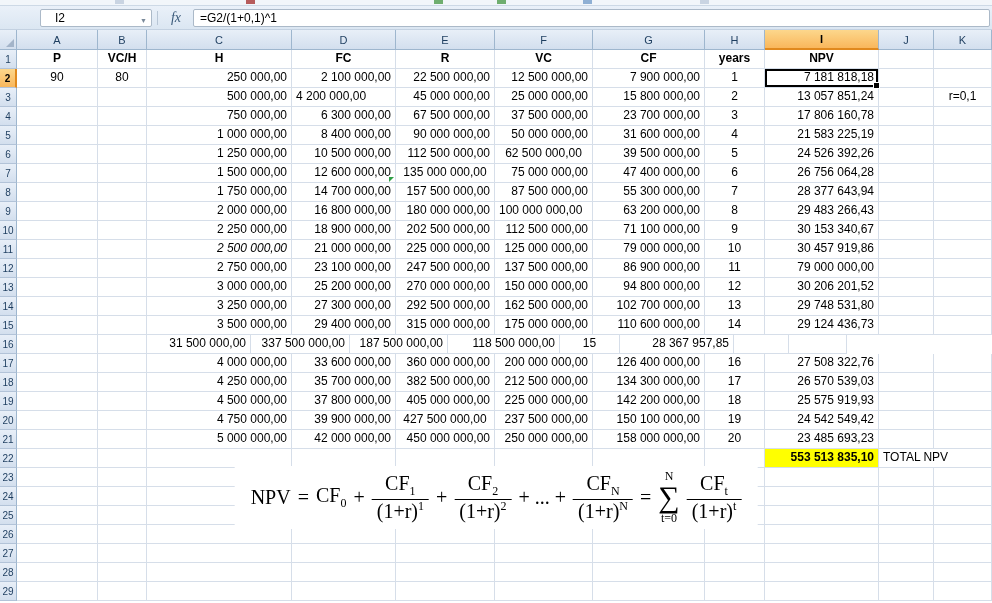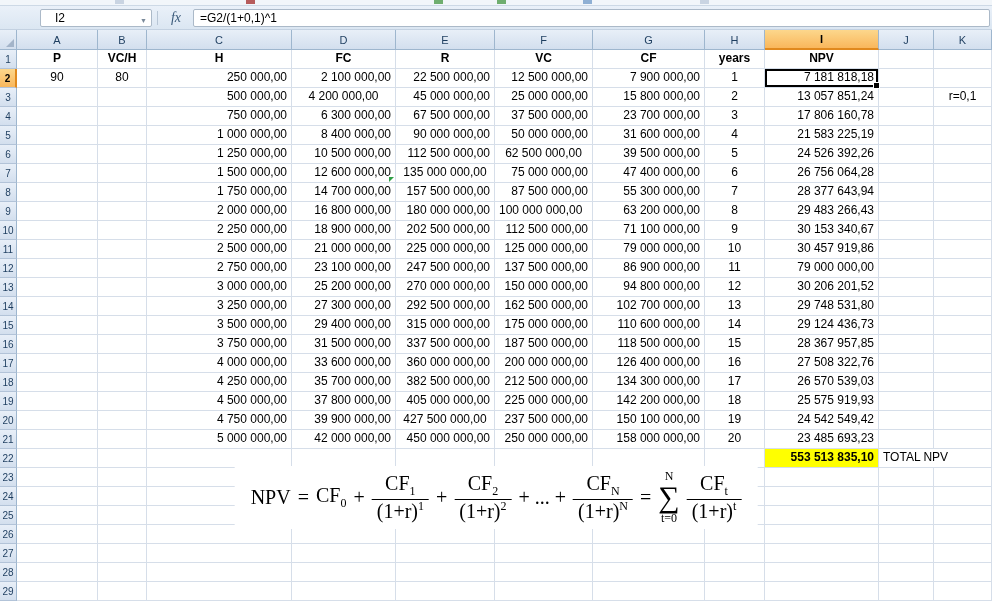--- a/index.html
+++ b/index.html
@@ -141,21 +141,21 @@
           <div class="cell" style="width: 60px; text-align: center;">1</div>
           <div class="cell active-cell" style="width: 114px; text-align: right;">7 181 818,18</div>
           <div class="cell" style="width: 55px; text-align: left;"></div>
           <div class="cell" style="width: 58px; text-align: center;"></div>
         </div>
         <div class="grid-row">
           <div class="row-h">3</div>
           <div class="cell" style="width: 81px; text-align: center;"></div>
           <div class="cell" style="width: 49px; text-align: center;"></div>
           <div class="cell" style="width: 145px; text-align: right;">500 000,00</div>
-          <div class="cell" style="width: 104px; text-align: center;">4 200 000,00</div>
+          <div class="cell" style="width: 104px; text-align: left;">4 200 000,00</div>
           <div class="cell" style="width: 99px; text-align: right;">45 000 000,00</div>
           <div class="cell" style="width: 98px; text-align: right;">25 000 000,00</div>
           <div class="cell" style="width: 112px; text-align: right;">15 800 000,00</div>
           <div class="cell" style="width: 60px; text-align: center;">2</div>
           <div class="cell" style="width: 114px; text-align: right;">13 057 851,24</div>
           <div class="cell" style="width: 55px; text-align: left;"></div>
           <div class="cell" style="width: 58px; text-align: center;">r=0,1</div>
         </div>
         <div class="grid-row">
           <div class="row-h">4</div>
@@ -252,21 +252,21 @@
           <div class="cell" style="width: 112px; text-align: right;">71 100 000,00</div>
           <div class="cell" style="width: 60px; text-align: center;">9</div>
           <div class="cell" style="width: 114px; text-align: right;">30 153 340,67</div>
           <div class="cell" style="width: 55px; text-align: left;"></div>
           <div class="cell" style="width: 58px; text-align: center;"></div>
         </div>
         <div class="grid-row">
           <div class="row-h">11</div>
           <div class="cell" style="width: 81px; text-align: center;"></div>
           <div class="cell" style="width: 49px; text-align: center;"></div>
-          <div class="cell" style="width: 145px; text-align: right;">2 500 000,00</div>
+          <div class="cell" style="width: 145px; text-align: right; font-style: italic;">2 500 000,00</div>
           <div class="cell" style="width: 104px; text-align: right;">21 000 000,00</div>
           <div class="cell" style="width: 99px; text-align: right;">225 000 000,00</div>
           <div class="cell" style="width: 98px; text-align: right;">125 000 000,00</div>
           <div class="cell" style="width: 112px; text-align: right;">79 000 000,00</div>
           <div class="cell" style="width: 60px; text-align: center;">10</div>
           <div class="cell" style="width: 114px; text-align: right;">30 457 919,86</div>
           <div class="cell" style="width: 55px; text-align: left;"></div>
           <div class="cell" style="width: 58px; text-align: center;"></div>
         </div>
         <div class="grid-row">
@@ -322,21 +322,20 @@
           <div class="cell" style="width: 112px; text-align: right;">110 600 000,00</div>
           <div class="cell" style="width: 60px; text-align: center;">14</div>
           <div class="cell" style="width: 114px; text-align: right;">29 124 436,73</div>
           <div class="cell" style="width: 55px; text-align: left;"></div>
           <div class="cell" style="width: 58px; text-align: center;"></div>
         </div>
         <div class="grid-row">
           <div class="row-h">16</div>
           <div class="cell" style="width: 81px; text-align: center;"></div>
           <div class="cell" style="width: 49px; text-align: center;"></div>
-          <div class="cell" style="width: 145px; text-align: right;">3 750 000,00</div>
           <div class="cell" style="width: 104px; text-align: right;">31 500 000,00</div>
           <div class="cell" style="width: 99px; text-align: right;">337 500 000,00</div>
           <div class="cell" style="width: 98px; text-align: right;">187 500 000,00</div>
           <div class="cell" style="width: 112px; text-align: right;">118 500 000,00</div>
           <div class="cell" style="width: 60px; text-align: center;">15</div>
           <div class="cell" style="width: 114px; text-align: right;">28 367 957,85</div>
           <div class="cell" style="width: 55px; text-align: left;"></div>
           <div class="cell" style="width: 58px; text-align: center;"></div>
         </div>
         <div class="grid-row">

